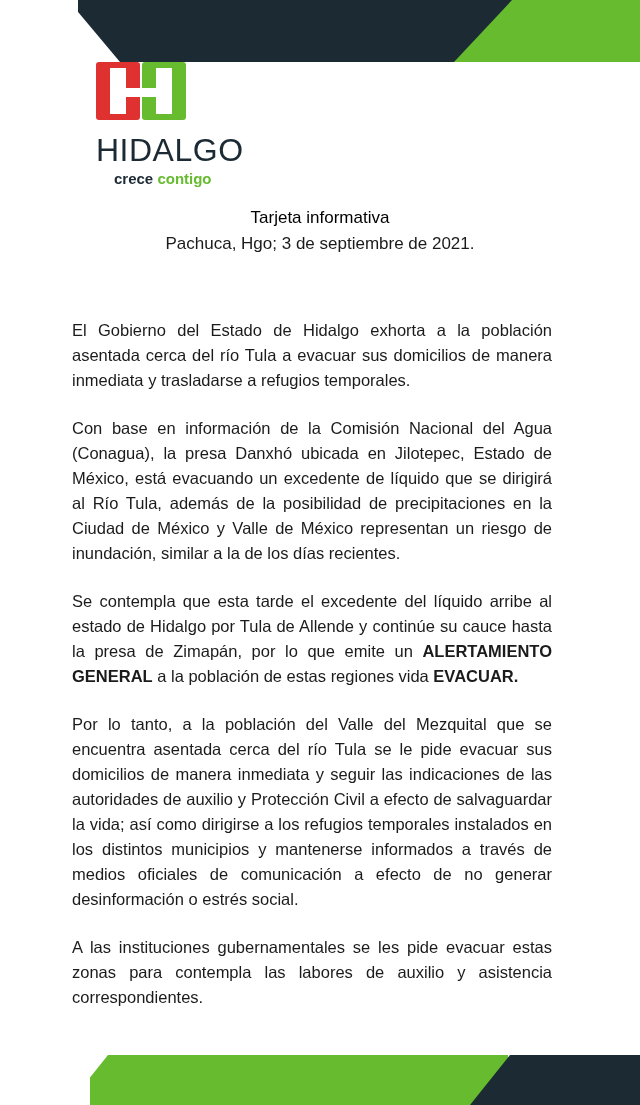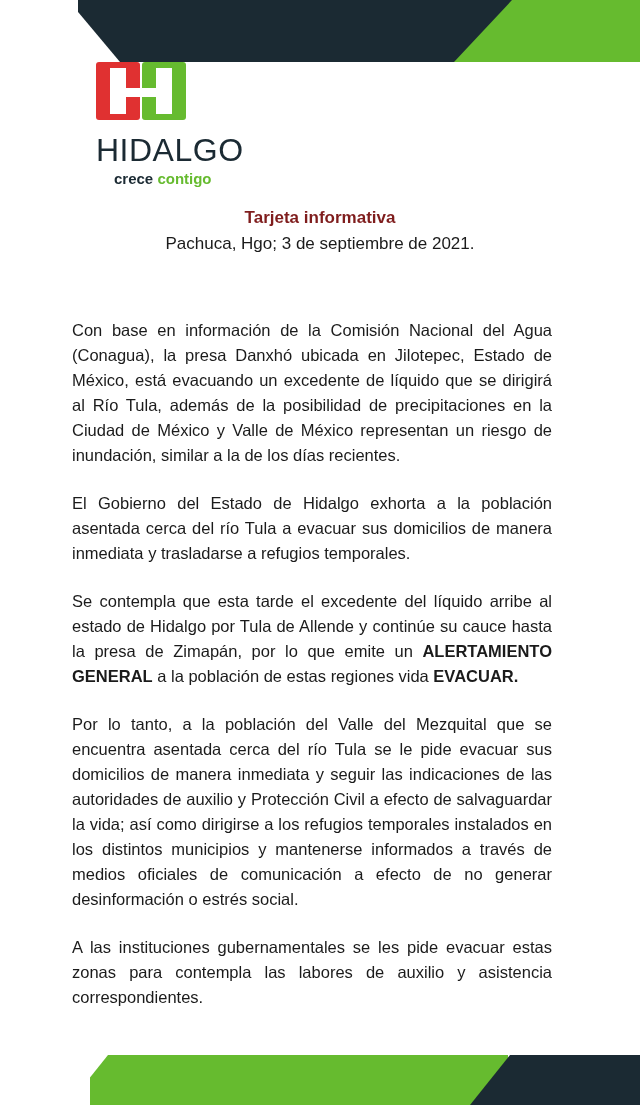--- a/index.html
+++ b/index.html
@@ -129,22 +129,22 @@
   
   .doc-header {
     position: absolute;
     top: 208px;
     left: 72px;
     width: 496px;
     text-align: center;
   }
   .doc-title {
     font-size: 17px;
-    font-weight: bold;
-    color: #7f1d1d;
+    font-weight: normal;
+    color: #000000;
     margin: 0 0 6px 0;
   }
   .doc-subtitle {
     font-size: 17px;
     color: #1b1b1b;
     margin: 0;
   }
 
   
   .doc-body {
@@ -222,22 +222,22 @@
     <div class="logo-word">HIDALGO</div>
     <div class="logo-tag"><span>crece </span><span class="accent">contigo</span></div>
   </div>
 
   <div class="doc-header">
     <p class="doc-title">Tarjeta informativa</p>
     <p class="doc-subtitle">Pachuca, Hgo; 3 de septiembre de 2021.</p>
   </div>
 
   <div class="doc-body">
+    <p class="para">El Gobierno del Estado de Hidalgo exhorta a la población asentada cerca del río Tula a evacuar sus domicilios de manera inmediata y trasladarse a refugios temporales.</p>
     <p class="para">Con base en información de la Comisión Nacional del Agua (Conagua), la presa Danxhó ubicada en Jilotepec, Estado de México, está evacuando un excedente de líquido que se dirigirá al Río Tula, además de la posibilidad de precipitaciones en la Ciudad de México y Valle de México representan un riesgo de inundación, similar a la de los días recientes.</p>
-    <p class="para">El Gobierno del Estado de Hidalgo exhorta a la población asentada cerca del río Tula a evacuar sus domicilios de manera inmediata y trasladarse a refugios temporales.</p>
     <p class="para"><span>Se contempla que esta tarde el excedente del líquido arribe al estado de Hidalgo por Tula de Allende y continúe su cauce hasta la presa de Zimapán, por lo que emite un </span><b>ALERTAMIENTO GENERAL</b><span> a la población de estas regiones vida </span><b>EVACUAR.</b></p>
     <p class="para">Por lo tanto, a la población del Valle del Mezquital que se encuentra asentada cerca del río Tula se le pide evacuar sus domicilios de manera inmediata y seguir las indicaciones de las autoridades de auxilio y Protección Civil a efecto de salvaguardar la vida; así como dirigirse a los refugios temporales instalados en los distintos municipios y mantenerse informados a través de medios oficiales de comunicación a efecto de no generar desinformación o estrés social.</p>
     <p class="para">A las instituciones gubernamentales se les pide evacuar estas zonas para contempla las labores de auxilio y asistencia correspondientes.</p>
   </div>
 
   <div class="bottom-band">
     <div class="bband-green"></div>
     <div class="bband-dark"></div>
     <div class="bband-white"></div>
   </div>

